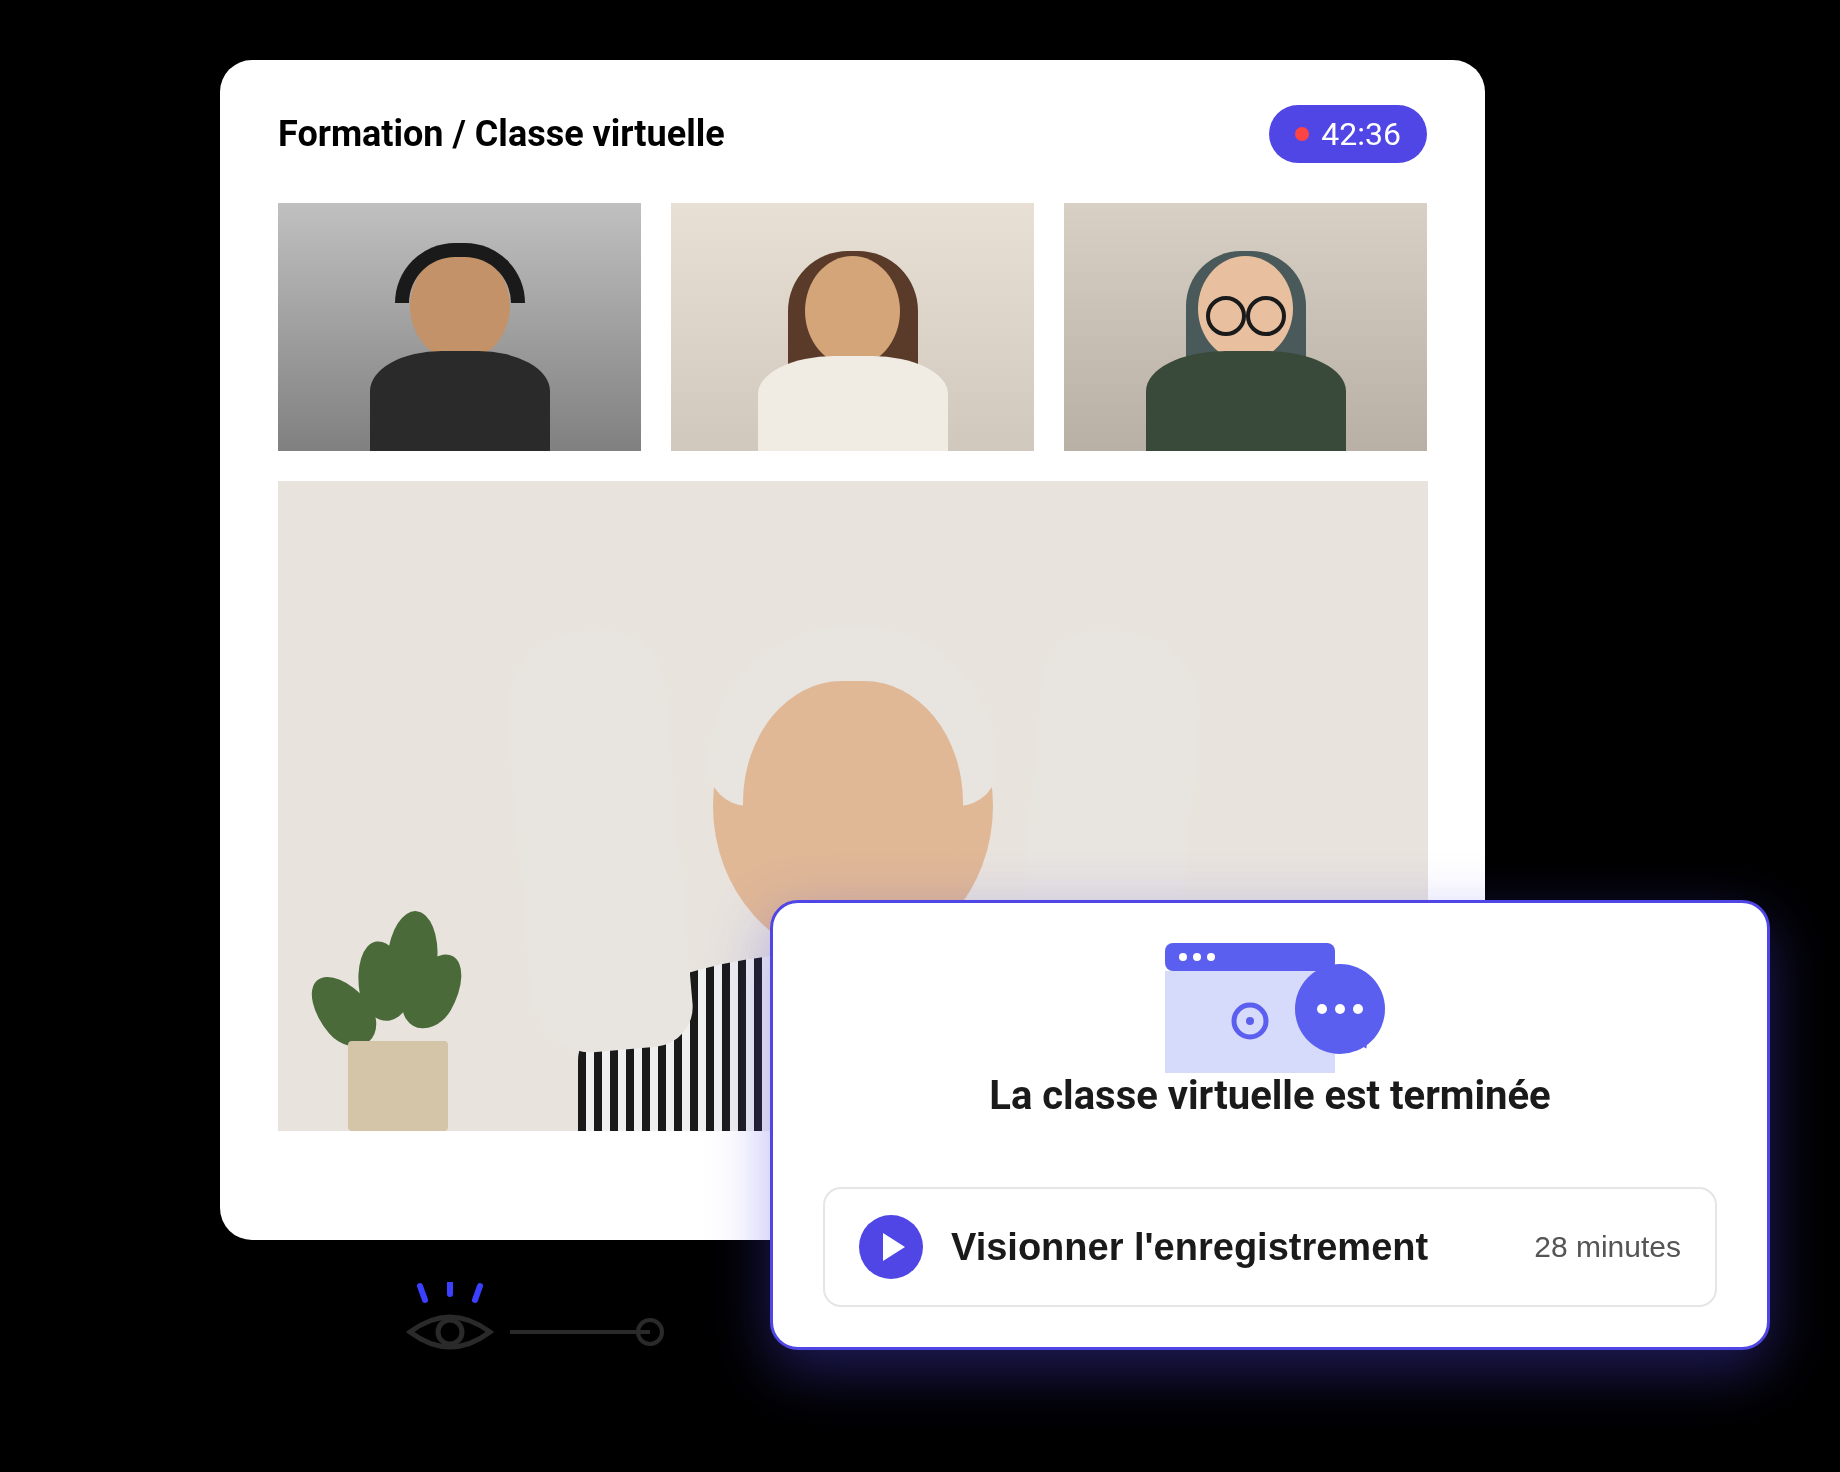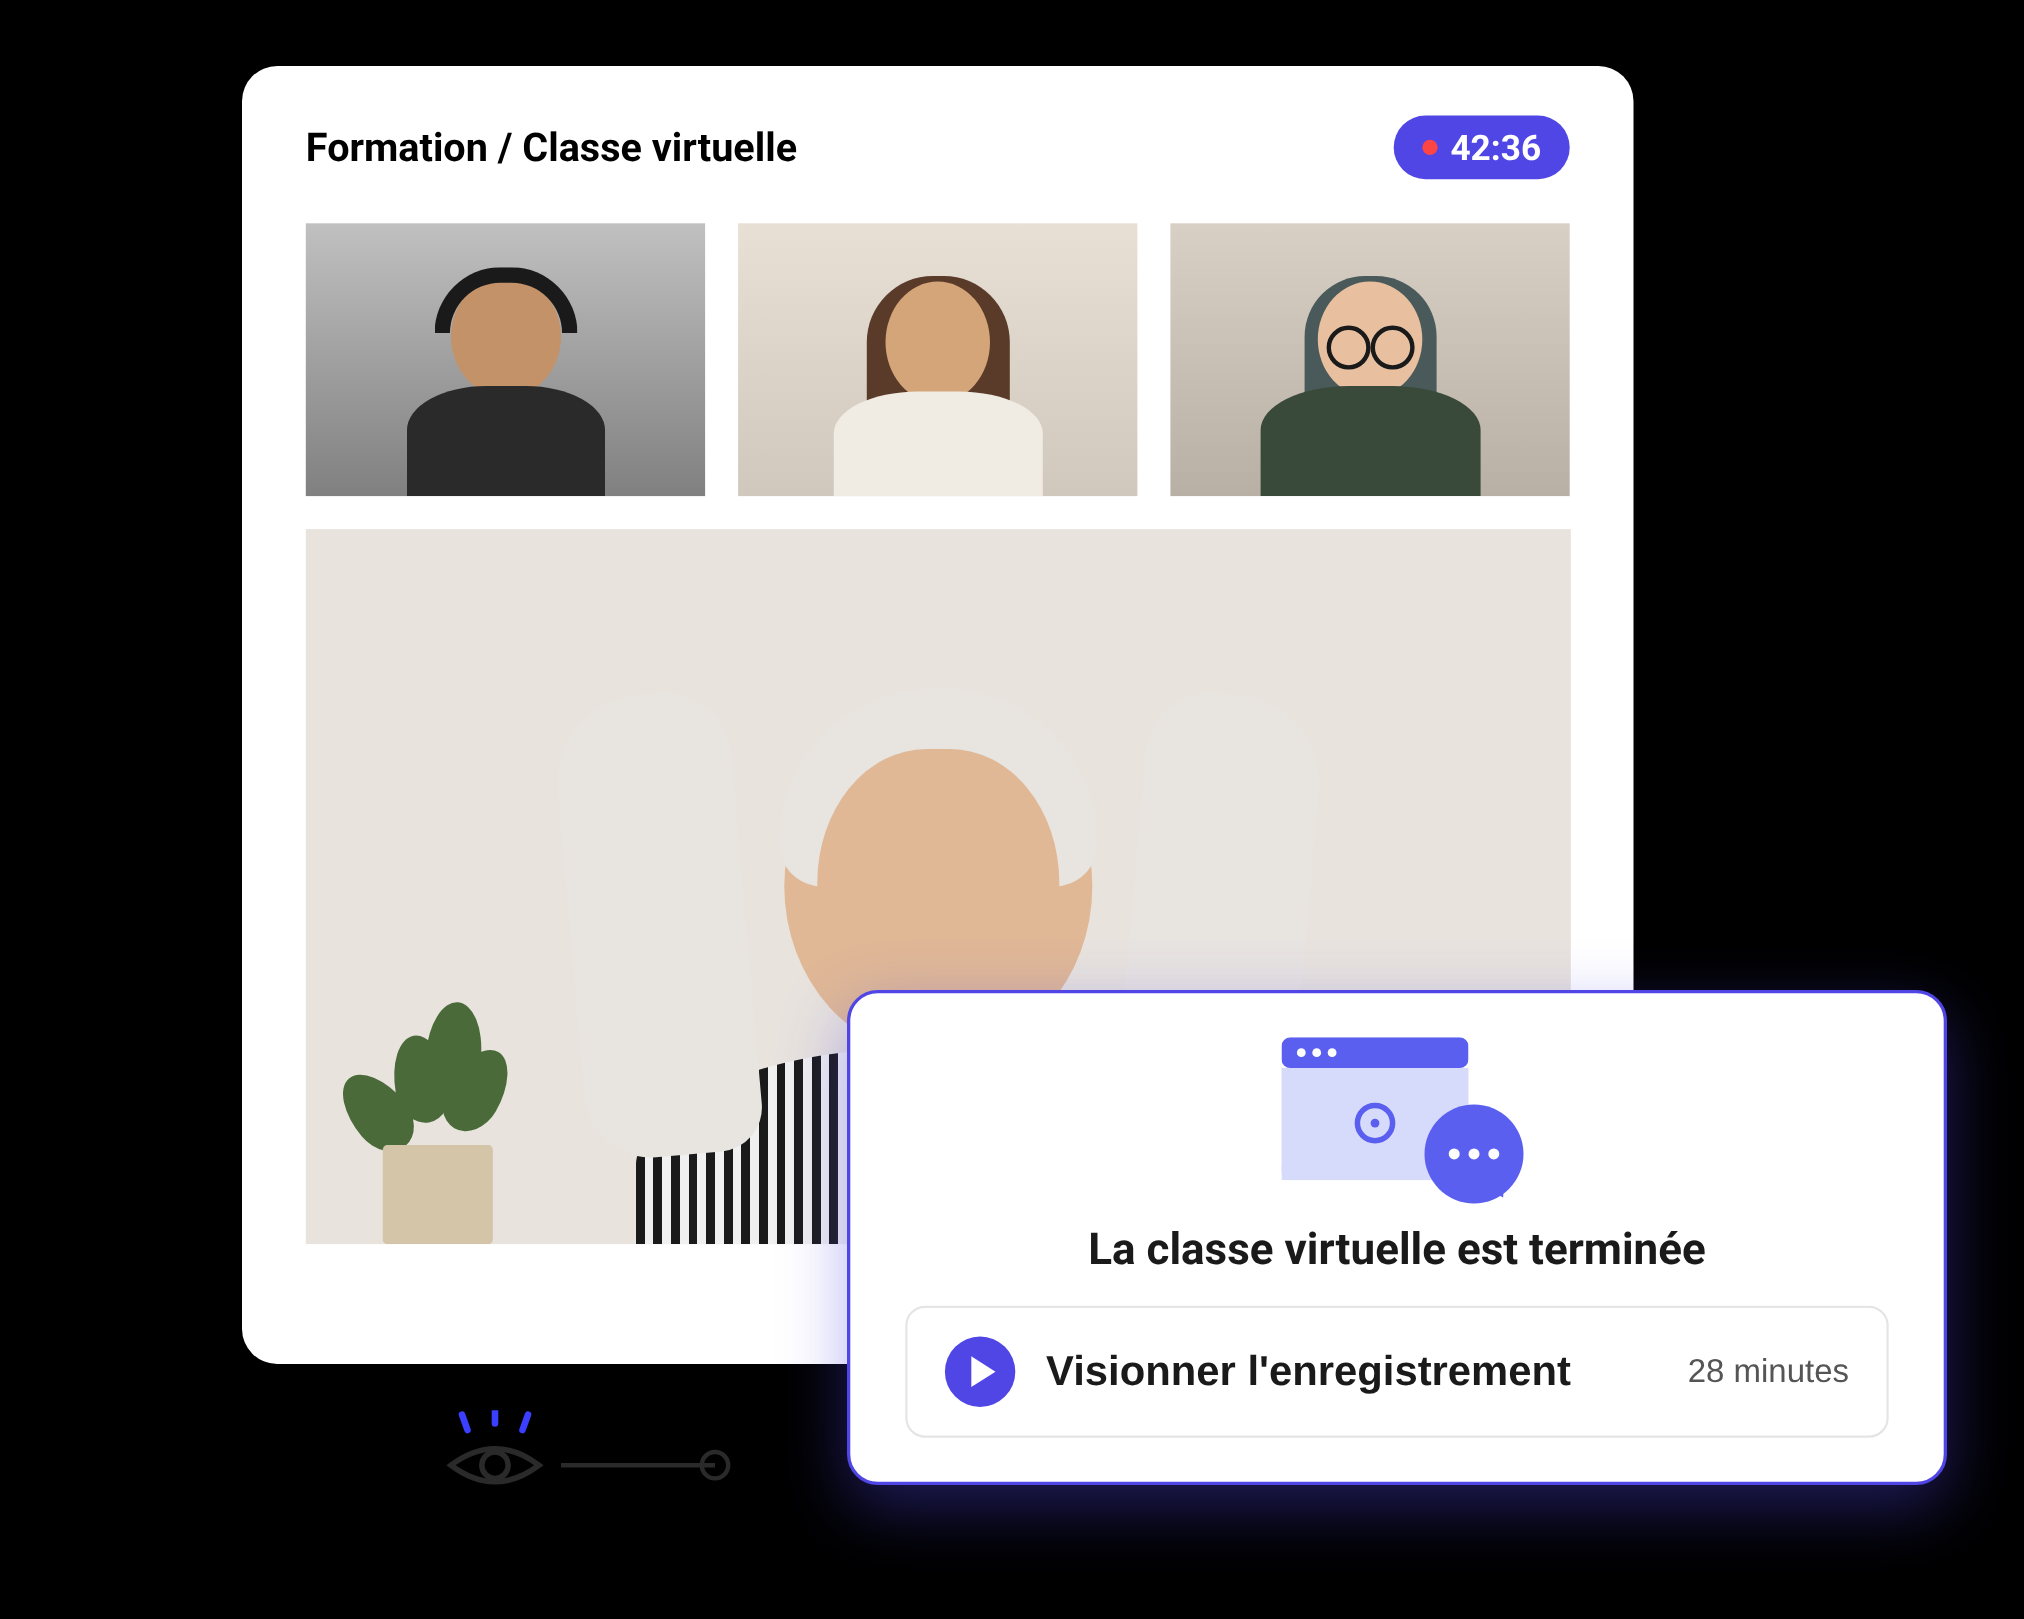--- a/index.html
+++ b/index.html
@@ -44,21 +44,21 @@
     
     .time-badge {
       display: inline-flex;
       align-items: center;
       gap: 12px;
       background: #4F46E5;
       color: #ffffff;
       padding: 10px 26px;
       border-radius: 999px;
       font-size: 32px;
-      font-weight: 700;
+      font-weight: 400;
     }
     
     .rec-dot {
       width: 14px;
       height: 14px;
       background: #FF4444;
       border-radius: 50%;
     }
     
     .video-grid {
@@ -320,20 +320,21 @@
     .watch-button {
       display: flex;
       align-items: center;
       gap: 28px;
       width: 100%;
       padding: 26px 34px;
       border: 2px solid #e5e5e5;
       border-radius: 18px;
       background: #ffffff;
       cursor: pointer;
+      margin-top: 40px;
     }
     
     .play-circle {
       width: 64px;
       height: 64px;
       background: #4F46E5;
       border-radius: 50%;
       display: flex;
       align-items: center;
       justify-content: center;

